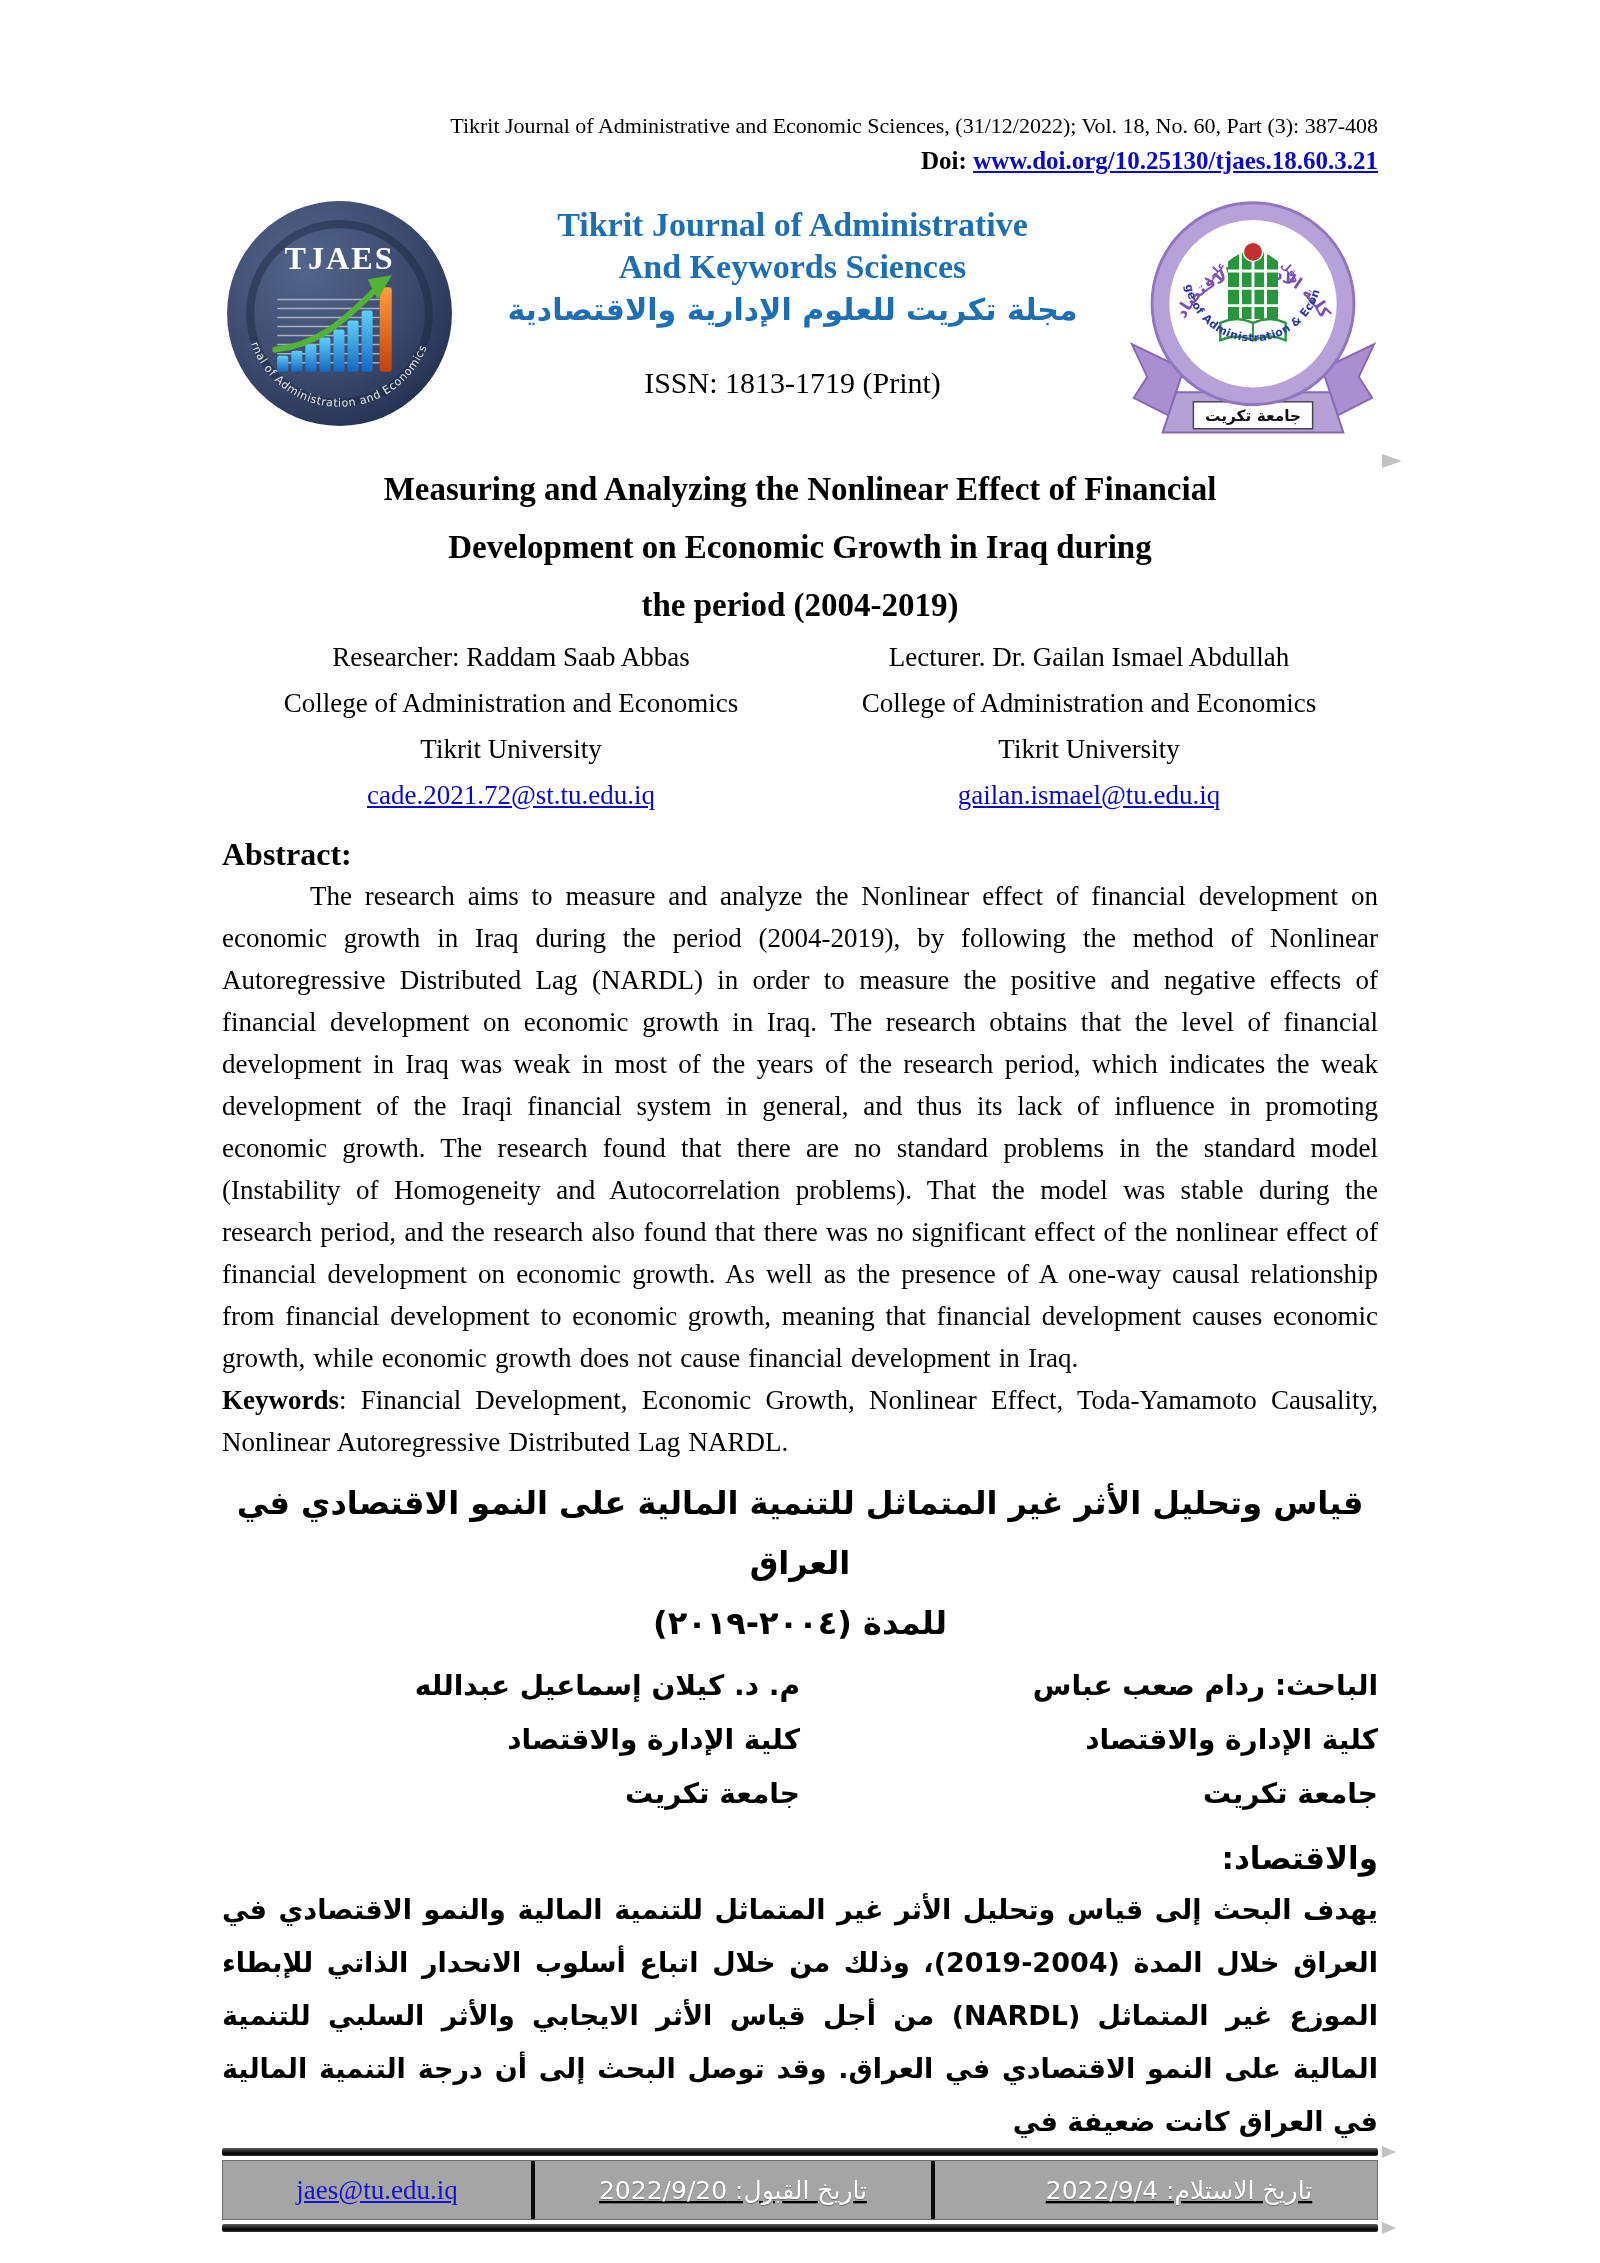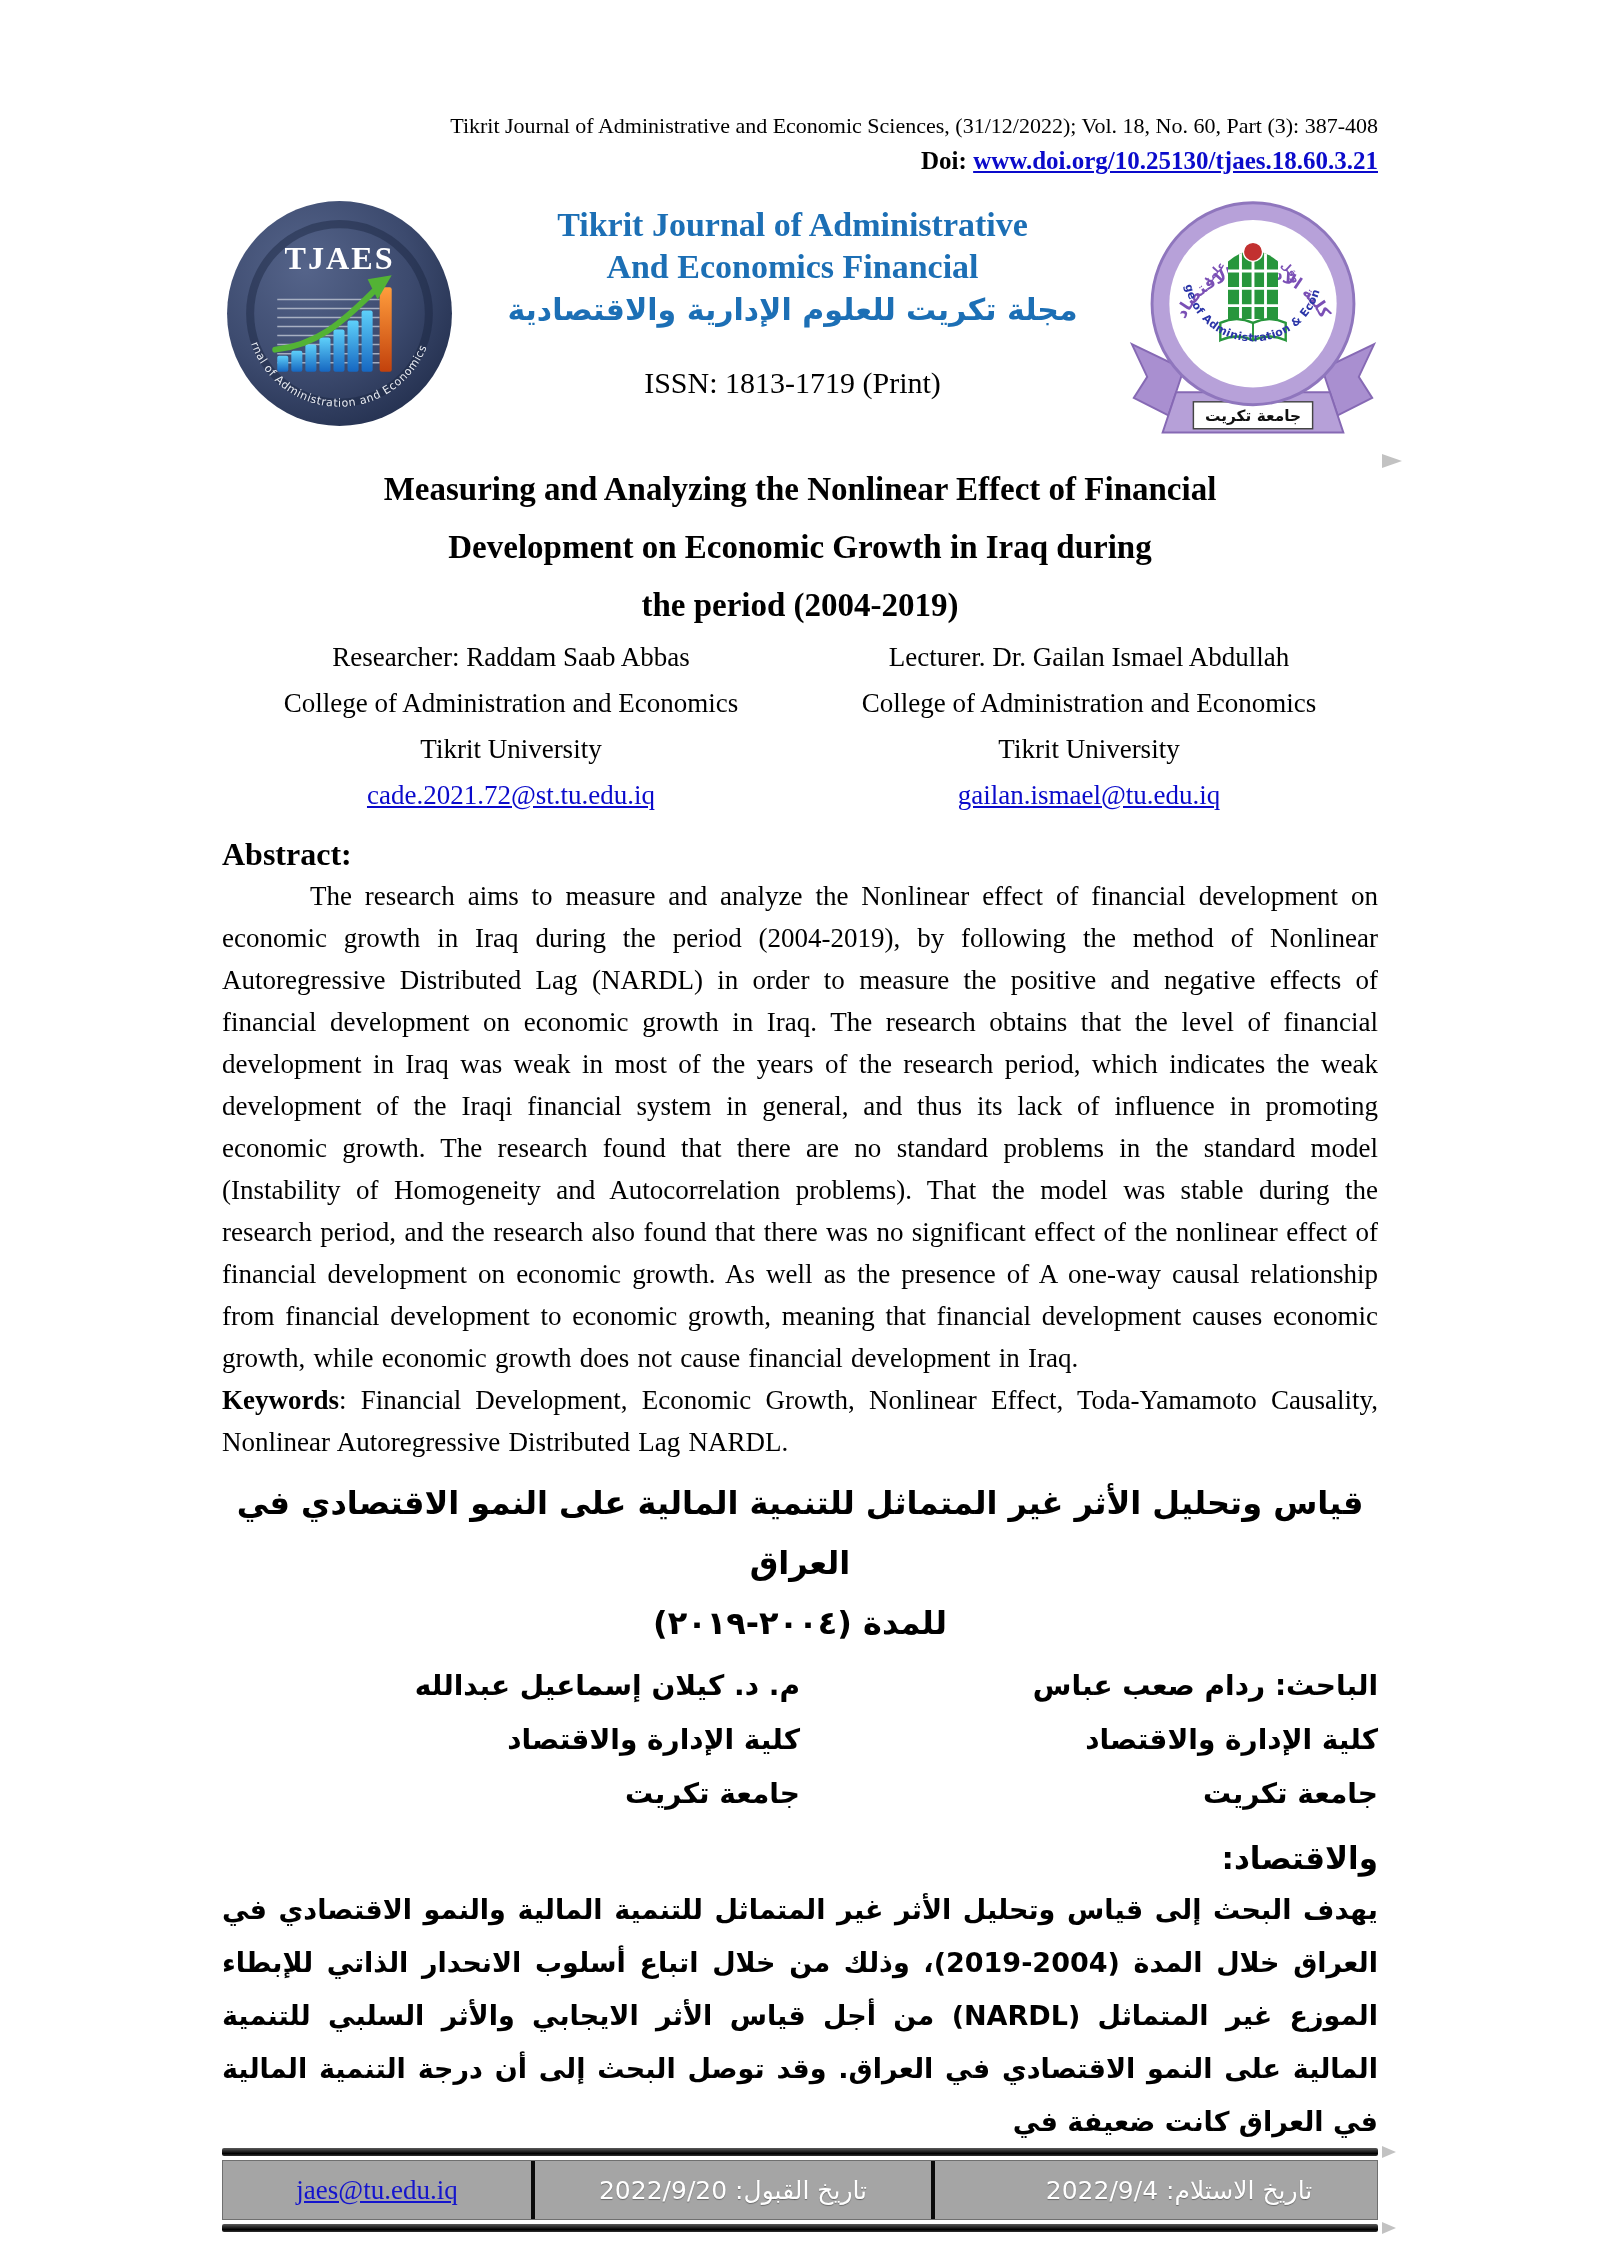--- a/index.html
+++ b/index.html
@@ -55,21 +55,21 @@
   .ar-head { text-align:right; font-weight:bold; font-size:31px; margin-top:4px; line-height:46px; }
   .ar-par { font-size:27px; font-weight:bold; line-height:53px; text-align:justify; margin:2px 0 0 0; }
 
   
   .footer-wrap { margin-top:auto; margin-bottom:84px; }
   .f-line { height:8px; position:relative; border-radius:2px;
             background:linear-gradient(to bottom,#5a5a5a,#000 70%,#333); }
   .f-line .bar-arrow { right:-18px; top:-2px; border-left-width:14px;
                        border-top-width:6px; border-bottom-width:6px; }
   .footer-bar { height:58px; margin-top:4px; margin-bottom:4px; background:#a5a5a5;
-                border:1px solid #6f6f6f; display:flex; align-items:stretch; }
+                border:1px solid #6f6f6f; display:flex; align-items:stretch;text-decoration:underline; }
   .f-cell { display:flex; align-items:center; justify-content:center; }
   .f-cell-email { width:28%; border-right:4px solid #0a0a0a; }
   .f-cell-accept { width:36%; border-right:4px solid #0a0a0a; }
   .f-cell-receive { width:36%;padding-left:46px; }
   .f-email { font-size:27px; color:#1414cd; text-decoration:underline; }
   .f-ar { font-family:"DejaVu Sans",sans-serif; direction:rtl; color:#ffffff;
           font-size:25px; text-shadow:0 1px 1px rgba(0,0,0,.35); }
 </style>
 </head>
 <body>
@@ -132,21 +132,21 @@
           <polygon points="28,-34 52,-38 38,-14" fill="#53b335"></polygon>
         </g>
       </g>
       <text font-family="DejaVu Sans, sans-serif" font-size="11" fill="#e8ebf2" letter-spacing="0.6">
         <textPath href="#tjaesArc" startOffset="50%" text-anchor="middle">Tikrit Journal of Administration and Economics Sciences</textPath>
       </text>
     </svg>
 
     <div class="mast-center">
       <div class="mast-title-en">Tikrit Journal of Administrative</div>
-      <div class="mast-title-en">And Economics Financial</div>
+      <div class="mast-title-en">And Keywords Sciences</div>
       <div class="mast-title-ar">مجلة تكريت للعلوم الإدارية والاقتصادية</div>
       <div class="mast-issn">ISSN: 1813-1719 (Print)</div>
     </div>
 
     <svg width="250" height="252" viewBox="-130 -112 260 262">
       <defs>
         <path id="colTop" d="M -74 24 A 78 78 0 0 1 74 24"></path>
         <path id="colMotto" d="M -46 -14 A 48 48 0 0 1 46 -14"></path>
         <path id="colBottom" d="M -70 -16 A 72 72 0 0 0 70 -16"></path>
         <clipPath id="archClip">

